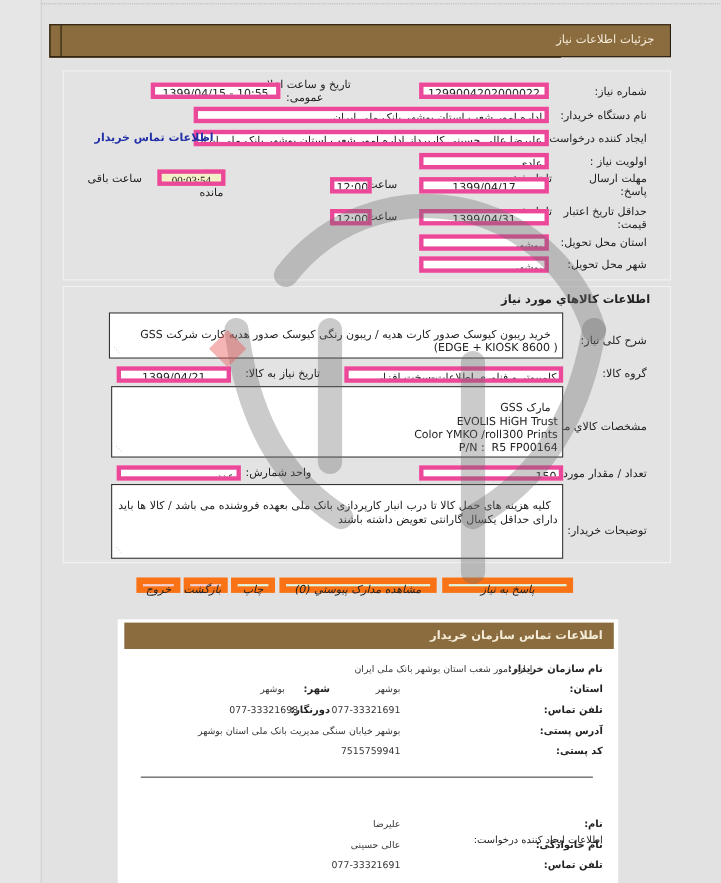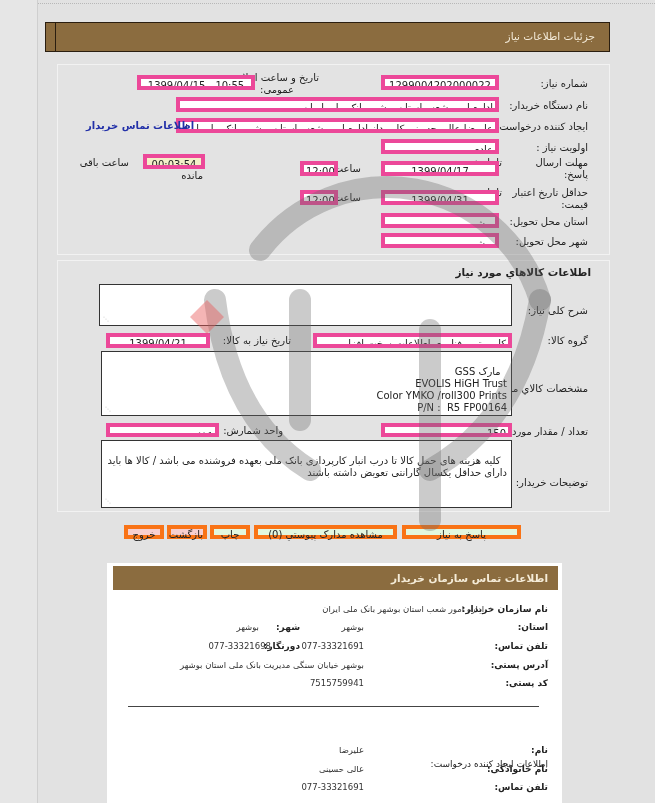--- a/index.html
+++ b/index.html
@@ -27,22 +27,22 @@
   .box.timer { background:#f3f0c8; text-align:center; }
   .link { position:absolute; color:#2230a8; font-size:10px; direction:rtl; white-space:nowrap; cursor:pointer;font-weight:bold; }
   .area {
     position:absolute; background:#fff; border:1px solid #333; font-size:10px; line-height:12px;
     padding:2px 4px; direction:rtl; text-align:right; white-space:pre-wrap;
   }
   .grip { position:absolute; left:3px; bottom:2px; width:6px; height:6px; color:#aaa; font-size:6px; line-height:3px; }
   .section-title { position:absolute; font-weight:bold; font-size:10.5px; direction:rtl; white-space:nowrap; color:#222; }
 
   .btn {
-    position:absolute; height:14px; border:4px solid #f97316; font-size:10px; line-height:12px;
-    text-align:center; direction:rtl; cursor:pointer; white-space:nowrap;
+    position:absolute; height:14px; border:6px solid #f97316; font-size:10px; line-height:12px;
+    text-align:center; direction:rtl; cursor:pointer; white-space:nowrap;font-style:italic;
   }
   .btn.green { background:#e2f7df; }
   .btn.red { background:#f7cfcf; }
 
   .contact-card { position:absolute; left:107px; top:563px; width:455px; height:240px; background:#fff; }
   .contact-hdr { position:absolute; left:113px; top:566px; width:445px; height:24px; background:#8b6c3f; }
   .c-lbl { position:absolute; font-size:9px; font-weight:bold; direction:rtl; white-space:nowrap; color:#222; }
   .c-val { position:absolute; font-size:8.5px; direction:rtl; white-space:nowrap; color:#333; }
   .hr { position:absolute; left:128px; width:411px; top:706px; border-top:1px solid #444; }
 
@@ -101,41 +101,43 @@
 
 <span class="lbl" style="right:67px;top:157px;">مهلت ارسال</span>
 <span class="lbl" style="right:67px;top:169px;">پاسخ:</span>
 <span class="lbl" style="right:153px;top:157px;">تا تاریخ :</span>
 <div class="box c" style="left:381px;top:161px;width:118px;height:15px;">1399/04/17</div>
 <span class="lbl" style="right:294px;top:163px;">ساعت</span>
 <div class="box c" style="left:300px;top:161px;width:38px;height:15px;">12:00</div>
 <div class="box c" style="left:184px;top:154px;width:20px;height:15px;">2</div>
 <span class="lbl" style="right:476px;top:157px;">روز و</span>
 <span class="lbl" style="right:452px;top:170px;">مانده</span>
-<div class="box timer" style="left:143px;top:154px;width:62px;height:15px;left:143px;">00:03:54</div>
+<div class="box timer" style="left:143px;top:154px;width:62px;height:15px;left:143px;font-family:Liberation Serif, serif;">00:03:54</div>
 <span class="lbl" style="right:526px;top:157px;">ساعت باقی</span>
 
 <span class="lbl" style="right:67px;top:187px;">حداقل تاریخ اعتبار</span>
 <span class="lbl" style="right:67px;top:199px;">قیمت:</span>
 <span class="lbl" style="right:153px;top:187px;">تا تاریخ :</span>
 <div class="box c" style="left:381px;top:190px;width:118px;height:15px;">1399/04/31</div>
 <span class="lbl" style="right:294px;top:192px;">ساعت</span>
 <div class="box c" style="left:300px;top:190px;width:38px;height:15px;">12:00</div>
 
 <span class="lbl" style="right:67px;top:216px;">استان محل تحویل:</span>
 <div class="box r" style="left:381px;top:213px;width:118px;height:15px;">بوشهر</div>
 
 <span class="lbl" style="right:67px;top:236px;">شهر محل تحویل:</span>
 <div class="box r" style="left:381px;top:233px;width:118px;height:15px;">بوشهر</div>
 
 <div class="panel" style="left:57px;top:260px;width:553px;height:252px;"></div>
 <span class="section-title" style="right:64px;top:266px;">اطلاعات کالاهاي مورد نياز</span>
 
 <span class="lbl" style="right:67px;top:305px;">شرح کلی نیاز:</span>
 <div class="area" style="left:99px;top:284px;width:413px;height:42px;">
+  <span>خرید ریبون کیوسک صدور کارت هدیه / ریبون رنگی کیوسک صدور هدیه کارت شرکت GSS
+( EDGE + KIOSK 8600)</span>
   <span class="grip">⋰</span>
 </div>
 
 <span class="lbl" style="right:67px;top:335px;">گروه کالا:</span>
 <div class="box r" style="left:313px;top:333px;width:199px;height:15px;">کامپیوتر و فناوری اطلاعات-سخت افزار</div>
 <span class="lbl" style="right:364px;top:335px;">تاریخ نیاز به کالا:</span>
 <div class="box c" style="left:106px;top:333px;width:104px;height:15px;">1399/04/21</div>
 
 <span class="lbl" style="right:67px;top:383px;">مشخصات کالاي مورد نياز:</span>
 <div class="area" style="left:101px;top:351px;width:411px;height:65px;">

